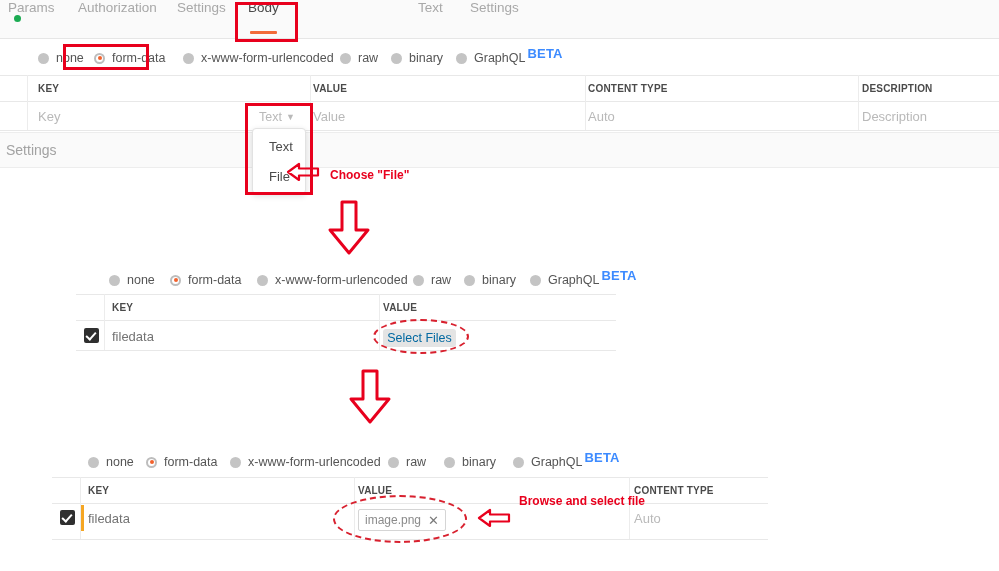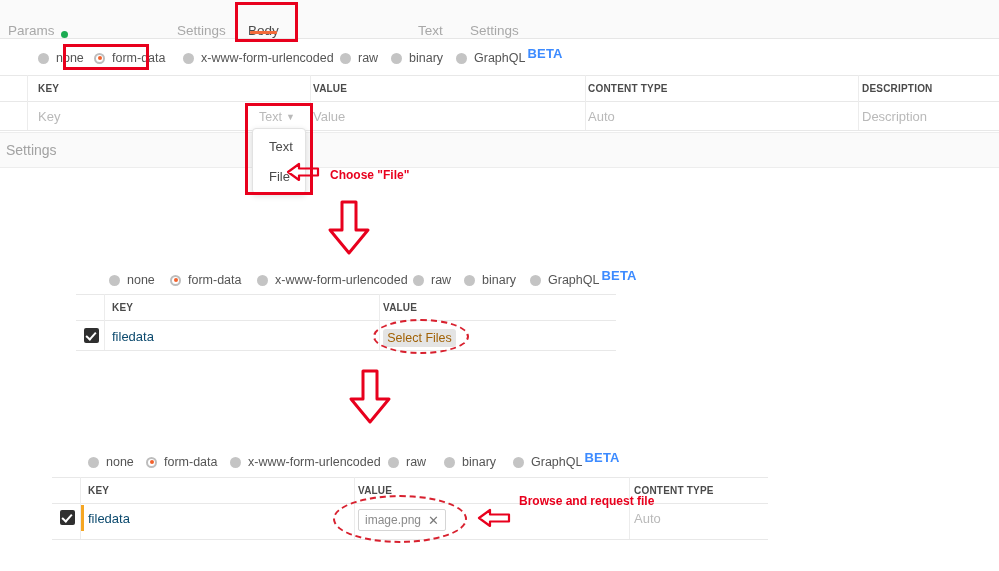--- a/index.html
+++ b/index.html
@@ -14,23 +14,24 @@
   .abs{position:absolute;}
 
   
   #tabbar{
     left:0;top:0;width:999px;height:38px;
     background:#fafafa;
     border-bottom:1px solid #e6e6e6;
   }
   .tab{
     position:absolute;top:0;height:38px;
-    display:flex;align-items:flex-end;
+    display:flex;align-items:flex-start;
     font-size:13.5px;color:#a8a8a8;
     white-space:nowrap;
+    flex-direction:column;
   }
   .tab.active{color:#4a4a4a;}
   .tab .under{
     position:absolute;left:2px;right:2px;bottom:4px;height:3px;
     background:#f26b3a;border-radius:1px;
   }
   .greendot{
     display:inline-block;width:7px;height:7px;border-radius:50%;
     background:#1bab52;margin-left:6px;
   }
@@ -65,37 +66,37 @@
   .th{
     position:absolute;top:0;height:24px;display:flex;align-items:center;
     font-size:10px;font-weight:bold;color:#4a4a4a;letter-spacing:.2px;
   }
   .hline{position:absolute;height:1px;background:#e8e8e8;}
   .vline{position:absolute;width:1px;background:#ececec;}
   .cell{
     position:absolute;display:flex;align-items:center;
     font-size:13px;color:#b9b9b9;white-space:nowrap;
   }
-  .cell.dark{color:#0c4a6e;}
+  .cell.dark{color:#737373;}
 
   .chk{
     position:absolute;width:15px;height:15px;border-radius:2px;
     background:#2f2f2f;
   }
   .chk::after{
     content:"";position:absolute;left:4px;top:2px;
     width:4px;height:8px;border:solid #fff;border-width:0 2px 2px 0;
     transform:rotate(42deg);
   }
   .orangebar{position:absolute;width:3px;background:#f5a623;}
 
   .selbtn{
     position:absolute;background:#e4e4e4;border-radius:3px;
     display:flex;align-items:center;justify-content:center;
-    font-size:12.5px;color:#a16207;
+    font-size:12.5px;color:#0369a1;
   }
   .filechip{
     position:absolute;border:1px solid #d5d5d5;border-radius:2px;
     background:#fff;display:flex;align-items:center;
     font-size:12px;color:#8b8b8b;padding:0 6px;gap:7px;
   }
   .chipx{font-size:13px;color:#7a7a7a;line-height:1;}
 
   
   #dd-trigger{
@@ -139,20 +140,23 @@
   }
 </style>
 </head>
 <body>
 
 <div id="tabbar" class="abs">
   <div class="tab" style="left:8px;">
     <span>Params</span>
     <span class="greendot"></span>
   </div>
+  <div class="tab" style="left:78px;">
+    <span>Authorization</span>
+  </div>
   <div class="tab" style="left:177px;">
     <span>Settings</span>
   </div>
   <div class="tab active" style="left:248px;">
     <span>Body</span>
     <span class="under"></span>
   </div>
   <div class="tab" style="left:418px;">
     <span>Text</span>
   </div>
@@ -346,13 +350,13 @@
   <div class="cell" style="left:634px;top:28px;height:27px;">Auto</div>
 </div>
 
 <div class="ellipse" style="left:333px;top:495px;width:134px;height:48px;"></div>
 
 <div class="svgwrap" style="left:477px;top:508px;width:34px;height:20px;">
   <svg width="34" height="20" viewBox="0 0 34 20">
     <polygon points="2,10 13,2 13,6.5 32,6.5 32,13.5 13,13.5 13,18" fill="none" stroke="#e8001d" stroke-width="2.2" stroke-linejoin="round"></polygon>
   </svg>
 </div>
-<div class="annot" style="left:519px;top:494px;">Browse and request file</div>
+<div class="annot" style="left:519px;top:494px;">Browse and select file</div>
 
 </body></html>

